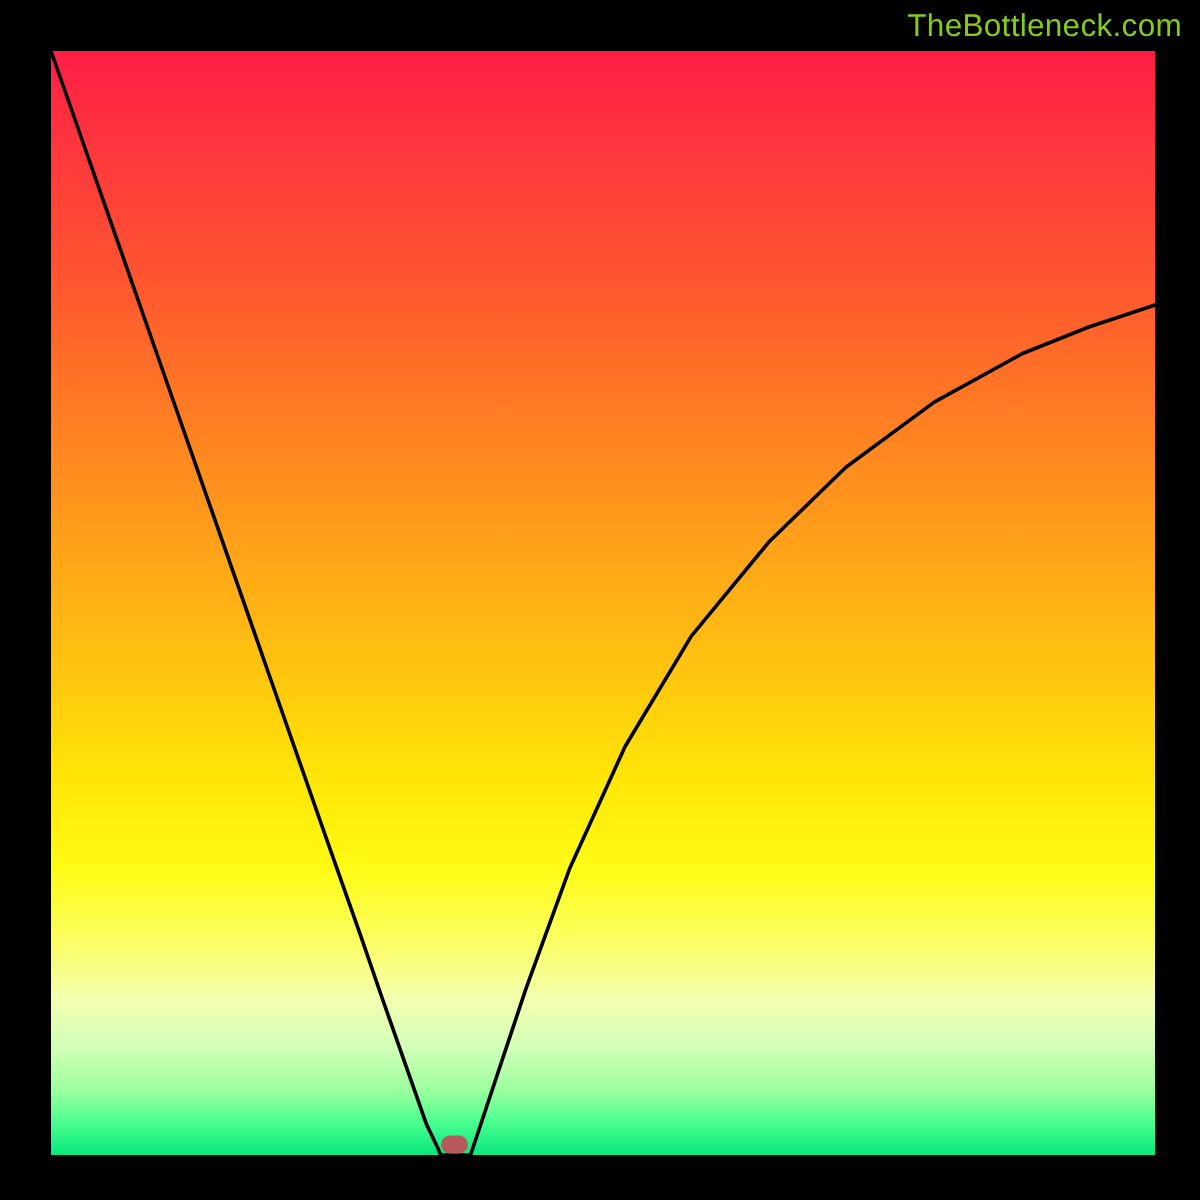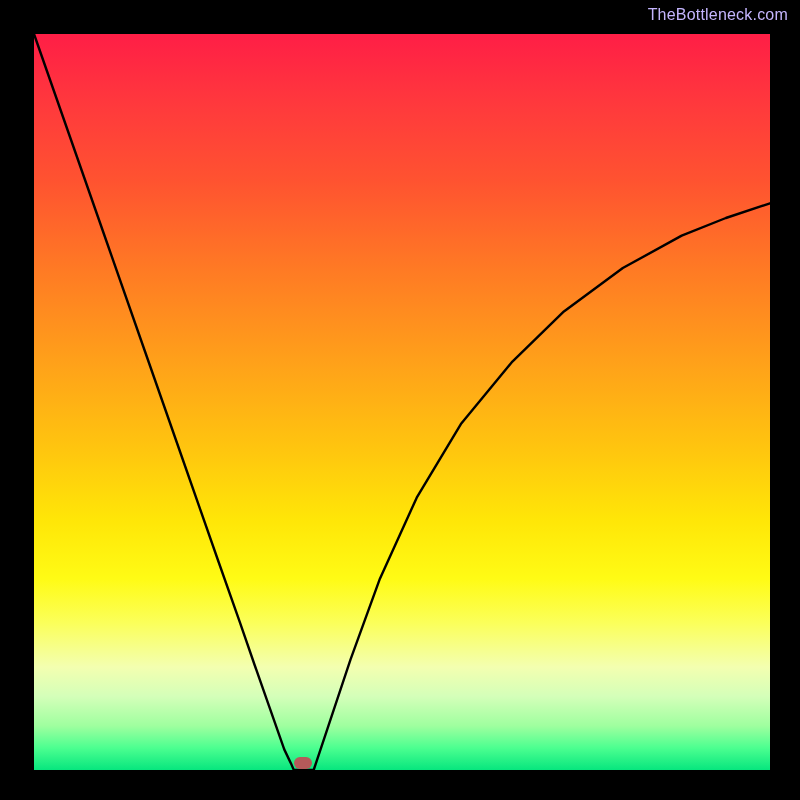--- a/index.html
+++ b/index.html
@@ -37,22 +37,22 @@
       #d4ffb9 90%,
       #9fff9f 94%,
       #4cff90 97%,
       #07e67e 100%
     );
   }
   .watermark {
     position: absolute;
     top: 6px;
     right: 12px;
-    color: #c4b5fd;
-    font-size: 16px;
+    color: #84cc16;
+    font-size: 21px;
     font-weight: 500;
     letter-spacing: 0.2px;
   }
   svg.curve {
     position: absolute;
     top: 0;
     left: 0;
     width: 736px;
     height: 736px;
     overflow: visible;

